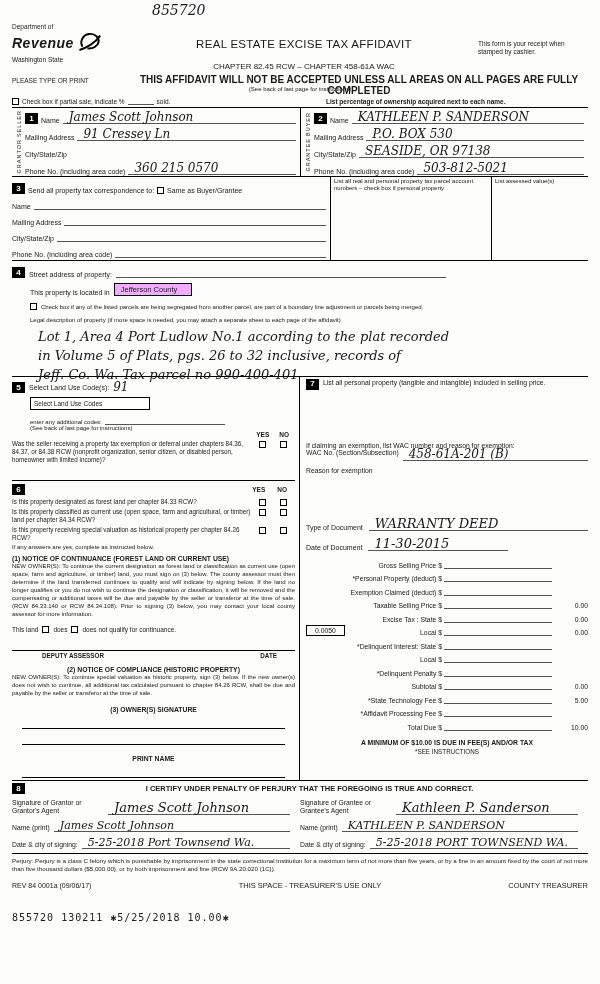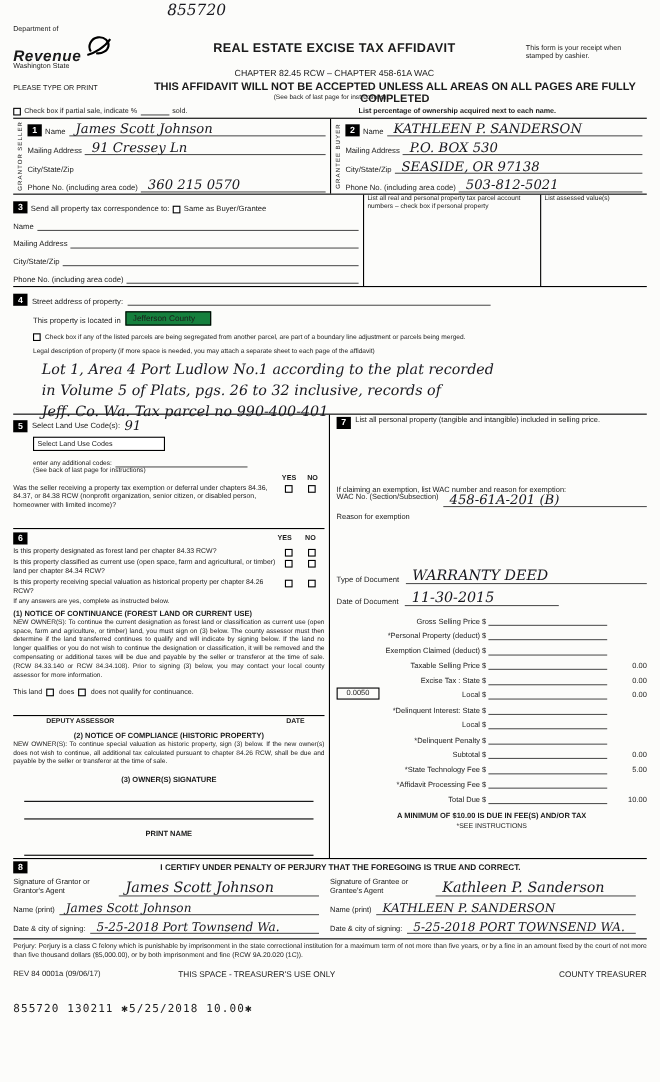--- a/index.html
+++ b/index.html
@@ -18,23 +18,23 @@
   .fill{flex:1;border-bottom:1px solid #555;min-width:16px;position:relative;height:12px}
   .fill .hw{position:absolute;left:6px;bottom:-1px}
 
   
   .topnum{margin:0 0 0 140px;font-size:14px;height:18px}
   .hdr{display:flex;align-items:flex-start;height:54px}
   .logo{width:118px;padding-top:4px;line-height:1.05}
   .logo .d1{font-size:6.5px}
   .logo .d2{font-size:14px;font-weight:bold;font-style:italic;letter-spacing:.5px}
   .logo .d3{font-size:6.5px}
-  .logo-wrap{display:flex;gap:3px;align-items:flex-end}
+  .logo-wrap{display:flex;gap:3px;align-items:center}
   .titleblk{flex:1;text-align:center;padding-top:18px}
-  .titleblk .t1{font-size:11.5px;font-weight:bold;letter-spacing:.3px}
+  .titleblk .t1{font-size:11.5px;font-weight:normal;letter-spacing:.3px}
   .titleblk .t2{font-size:8px;margin-top:12px}
   .receipt{width:110px;font-size:6.5px;padding-top:20px;line-height:1.25}
   .typebar{display:flex;align-items:baseline;height:12px}
   .typebar .ptp{font-size:6.5px;width:118px}
   .typebar .warn{flex:1;text-align:center;font-size:10px;font-weight:bold}
   .seeback{text-align:center;font-size:6px;height:9px}
   .partialrow{display:flex;align-items:center;font-size:6.5px;height:12px;gap:3px}
   .partialrow .right{margin-left:auto;width:262px;font-weight:bold;font-size:6.5px}
   .minifill{display:inline-block;width:26px;border-bottom:1px solid #555;height:8px}
   .parties{display:flex;height:70px;border:1px solid #000;border-left:none;border-right:none}
@@ -49,21 +49,21 @@
   .sec3{display:flex;height:84px;border-bottom:1px solid #000}
   .s3l{width:318px;padding:2px 4px 2px 0;display:flex;flex-direction:column;justify-content:space-between}
   .s3m{width:162px;border-left:1px solid #000;border-right:1px solid #000;padding:1px 3px;text-align:center}
   .s3r{flex:1;padding:1px 3px;text-align:center}
   .s3m .hdrtxt,.s3r .hdrtxt{font-size:6px;line-height:1.2;text-align:left}
   .parcel-hw{font-size:14px;margin-top:10px;letter-spacing:1px}
 
   
   .sec4{border-bottom:1px solid #000;padding:2px 0 2px 0;height:116px}
   .s4row{display:flex;align-items:flex-end;gap:4px;height:15px;font-size:7px}
-  .county-box{display:inline-block;border:1px solid #000;padding:1px 14px 1px 6px;font-size:7.5px;background:#15803d}
+  .county-box{display:inline-block;border:1px solid #000;padding:1px 14px 1px 6px;font-size:7.5px;background:#f0abfc}
   .legal-hw{font-size:13px;line-height:19px;margin:4px 0 0 26px}
 
   
   .mid{display:flex;border-bottom:1px solid #000}
   .leftcol{width:288px;border-right:1px solid #000;padding:2px 4px 2px 0}
   .rightcol{flex:1;padding:2px 0 2px 6px;display:flex;flex-direction:column}
 
   .sec5 .row1{display:flex;align-items:center;gap:4px;height:16px}
   .landuse-box{border:1px solid #000;width:120px;font-size:6.5px;padding:2px 3px;margin:2px 0 2px 18px;background:#fff}
   .yn{display:flex;justify-content:flex-end;gap:10px;font-size:6.5px;font-weight:bold;padding-right:6px}
@@ -105,21 +105,21 @@
   .certify .ct{flex:1;text-align:center;font-size:7.5px;font-weight:bold}
   .sigcols{display:flex;margin-top:4px}
   .sigcol{width:50%;padding-right:10px}
   .srow{display:flex;align-items:flex-end;gap:4px;font-size:6.8px;min-height:17px}
   .srow .sl{line-height:1.15}
   .sig-hw{font-size:13px}
 
   .perjury{font-size:6.2px;line-height:1.35;text-align:justify;margin-top:3px}
   .footrow{display:flex;align-items:center;margin-top:8px;font-size:7px}
   .footrow .rev{width:150px}
-  .footrow .mid-t{flex:1;text-align:left;font-size:7.5px}
+  .footrow .mid-t{flex:1;text-align:center;font-size:7.5px}
   .footrow .ct2{width:130px;text-align:right;font-size:7.5px}
   .stamp{font-family:"DejaVu Sans Mono",monospace;font-size:10px;letter-spacing:1px;margin-top:22px;color:#222}
 </style>
 </head>
 <body>
 
 <div class="page">
 
   <div class="topnum hw">855720</div>
 

